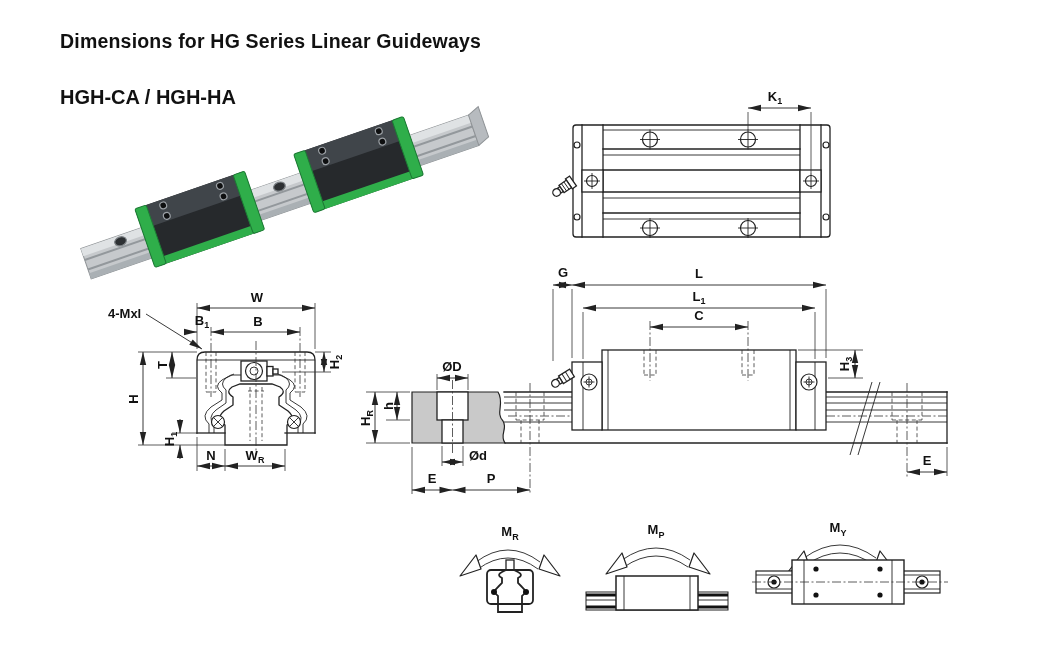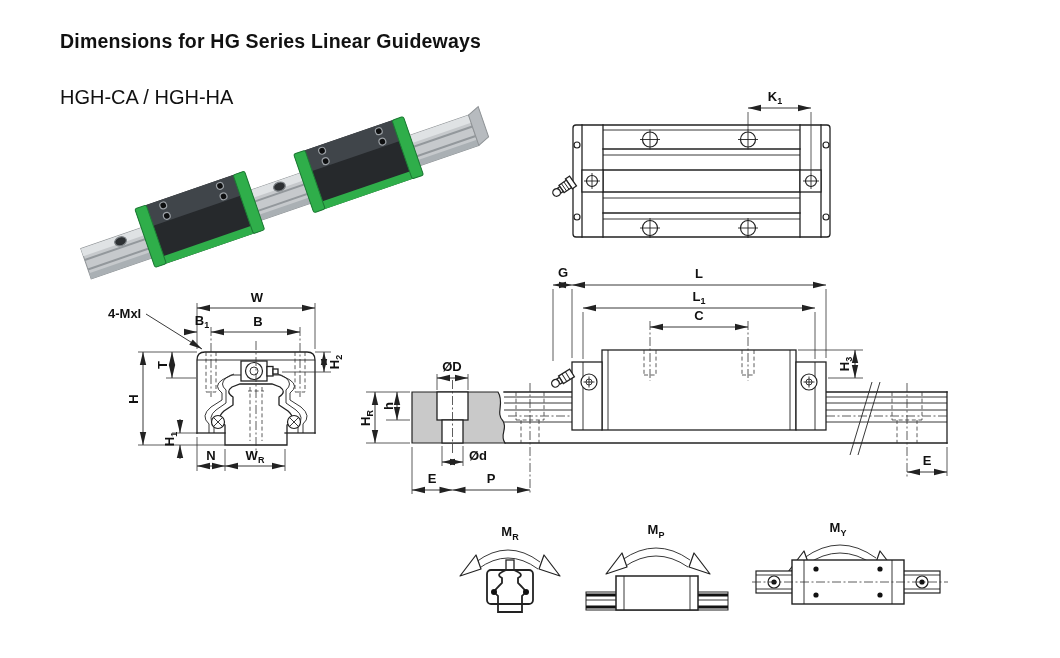--- a/index.html
+++ b/index.html
@@ -1,20 +1,20 @@
 <!DOCTYPE html>
 <html><head>
 <meta charset="utf-8">
 <style>
   html,body{margin:0;padding:0;background:#fff;}
   #stage{position:relative;width:1060px;height:658px;background:#ffffff;overflow:hidden;
          font-family:"Liberation Sans",sans-serif;}
   .title{position:absolute;left:60px;top:30px;font-size:19.5px;font-weight:bold;color:#111;
          letter-spacing:.2px;}
-  .subtitle{position:absolute;left:60px;top:86px;font-size:20px;font-weight:normal;color:#111;}
+  .subtitle{position:absolute;left:60px;top:86px;font-size:20px;font-weight:bold;color:#111;}
   svg{position:absolute;overflow:visible;}
   svg text{font-family:"Liberation Sans",sans-serif;font-weight:bold;fill:#111;font-size:13px;}
   text.dim{text-anchor:middle;}
   tspan.sub{font-size:9px;}
   .ln{stroke:#222;stroke-width:1.3;fill:none;stroke-linecap:square;}
   .ln2{stroke:#222;stroke-width:1.8;fill:none;}
   .thin{stroke:#222;stroke-width:.9;fill:none;}
   .ext{stroke:#333;stroke-width:.8;fill:none;}
   .dimln{stroke:#222;stroke-width:.9;fill:none;}
   .dash{stroke:#333;stroke-width:.8;fill:none;stroke-dasharray:4 2.6;}

